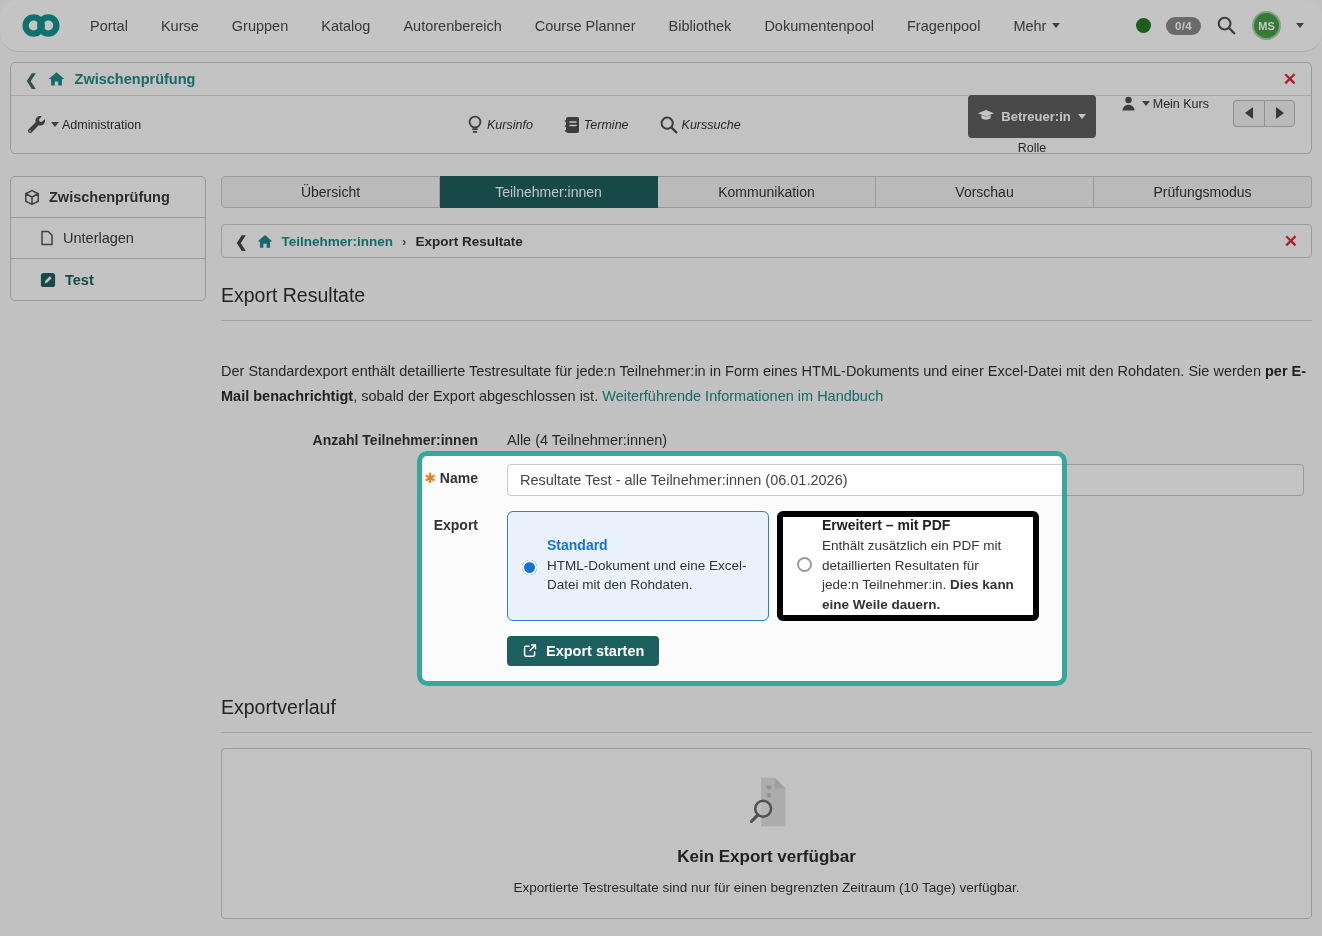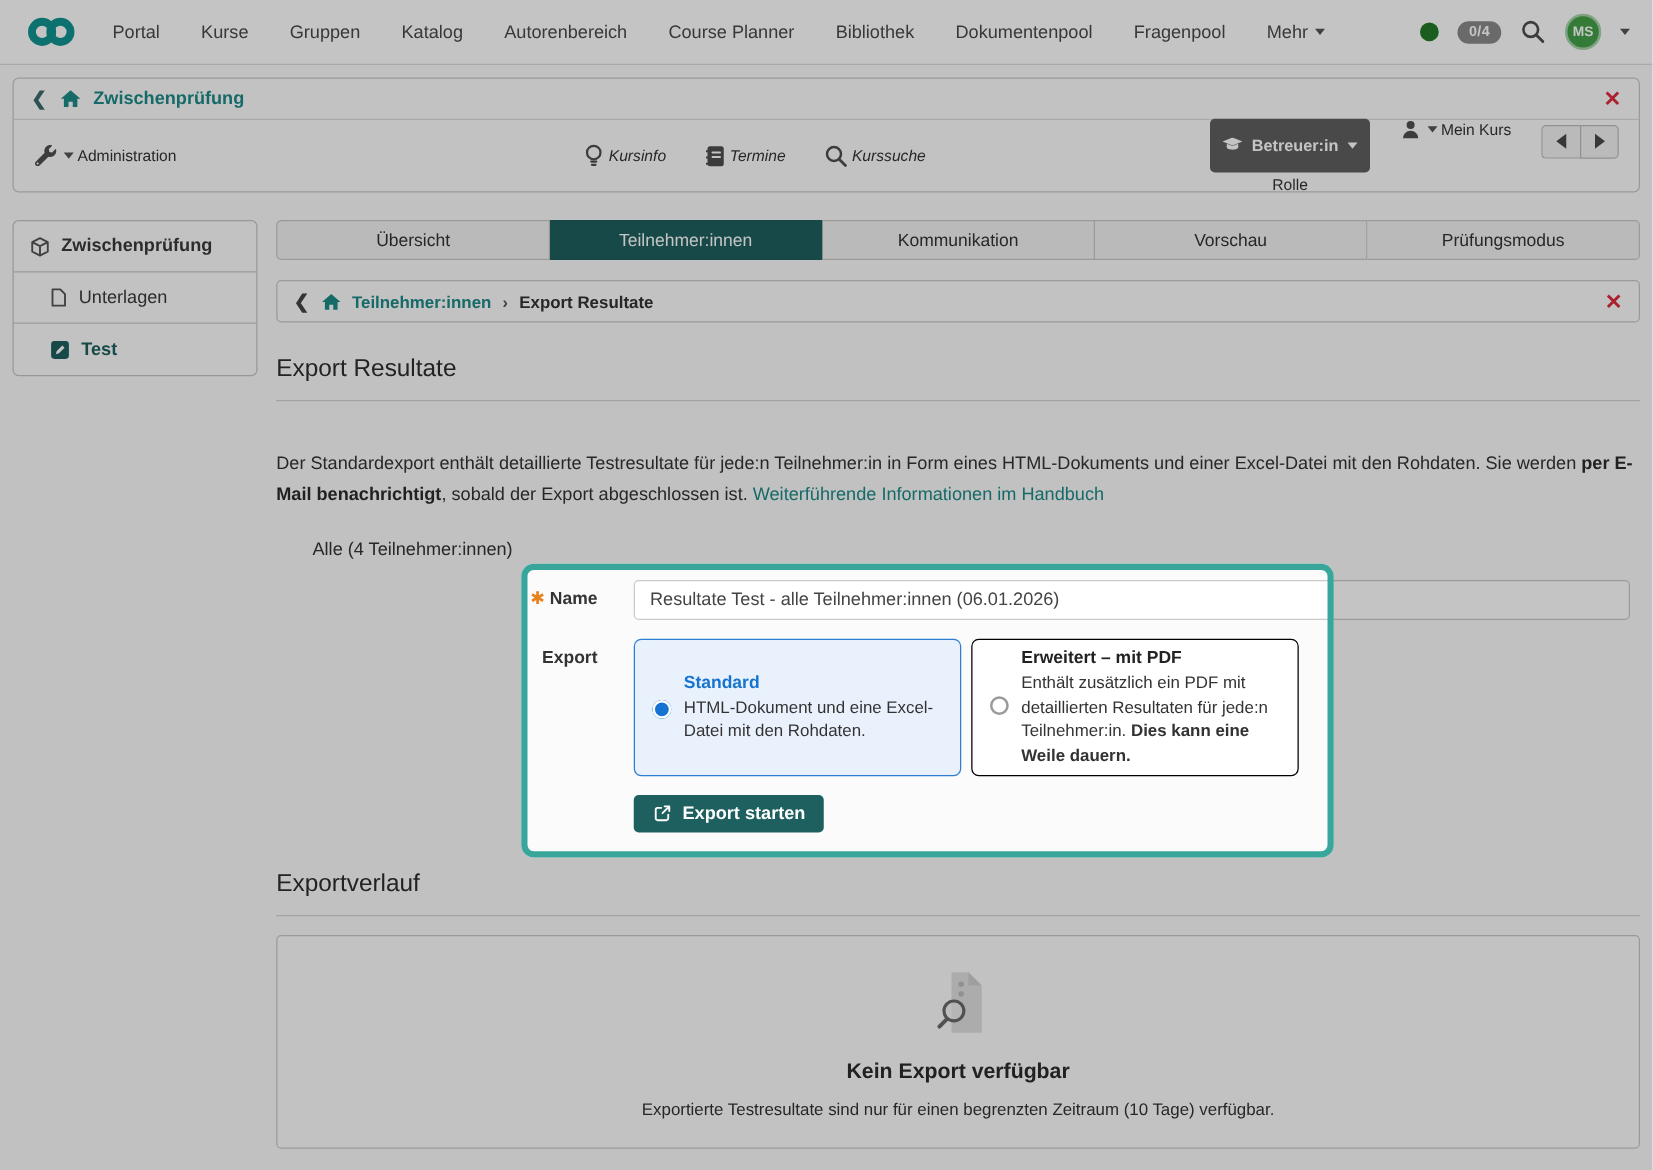--- a/index.html
+++ b/index.html
@@ -8,21 +8,21 @@
     font-family:"Liberation Sans", sans-serif;
     background:var(--page-bg,#fbfbfb);
     color:#333;
     overflow:hidden;
     position:relative;
   }
   svg { display:block; }
 
   
   .topnav { height:52px; background:#fff; border-bottom:1px solid #dcdcdc;
-            display:flex; align-items:center; padding:0 18px; }
+            display:flex; align-items:center; padding:0 18px;border-radius:19px; }
   .logo { margin-right:26px; cursor:pointer; }
   .mainmenu { display:flex; align-items:center; gap:33px; list-style:none; }
   .mainmenu li { font-size:14.5px; color:#4a4a4a; cursor:pointer; white-space:nowrap; }
   .mehr { display:flex; align-items:center; gap:6px; }
   .caret { width:0; height:0; border-left:4.5px solid transparent; border-right:4.5px solid transparent;
            border-top:5px solid #555; display:inline-block; }
   .topnav-right { margin-left:auto; display:flex; align-items:center; gap:15px; }
   .presence-dot { width:15px; height:15px; border-radius:50%; background:var(--green,#237a29); }
   .count-badge { background:#8a8a8a; color:#fff; font-size:11.5px; font-weight:bold;
                  padding:3px 9px; border-radius:10px; letter-spacing:.3px; cursor:pointer;}
@@ -110,21 +110,21 @@
   .req { color:var(--orange,#e8821e); margin-right:4px; font-weight:normal; }
   .row-name { margin-bottom:15px; }
   .text-input { width:100%; height:32px; border:1px solid #c9c9c9; border-radius:4px;
                 padding:0 12px; font-size:14.5px; color:#444; background:#fff;
                 font-family:"Liberation Sans",sans-serif; }
   .row-export { margin-bottom:15px; }
   .cards { display:flex; gap:8px; }
   .opt-card { width:262px; height:110px; border-radius:6px; padding:10px 14px; cursor:pointer;
               display:flex; align-items:center; }
   .opt-card.selected { background:#e9f2fc; border:1.5px solid #2e7ed3; }
-  .opt-card.plain { background:#fff; border:1px solid #000000; }
+  .opt-card.plain { background:#fff; border:6px solid #000000; }
   .opt-inner { display:flex; gap:10px; align-items:flex-start; }
   .radio { width:15px; height:15px; border-radius:50%; flex:0 0 auto; }
   .radio.on { background:var(--blue,#1673d1); box-shadow:inset 0 0 0 2px #fff, inset 0 0 0 7px var(--blue,#1673d1); margin-top:23px; }
   .radio.off { background:#fff; border:2px solid #9a9a9a; margin-top:40px; }
   .opt-title { font-size:14px; font-weight:bold; margin-bottom:3px; color:#222; }
   .opt-card.selected .opt-title { color:var(--blue,#1673d1); }
   .opt-desc { font-size:13.5px; line-height:1.45; color:#333; }
   .submit-btn { margin-top:15px; display:inline-flex; align-items:center; gap:8px;
                 background:var(--brand,#1e605f); color:#fff; border:none; border-radius:4px;
                 padding:7px 15px; font-size:14.5px; font-weight:bold; cursor:pointer;
@@ -315,20 +315,21 @@
       <span class="close-x">✕</span>
     </div>
 
     <h2 class="sect-title">Export Resultate</h2>
 
     <p class="desc"><span>Der Standardexport enthält detaillierte Testresultate für jede:n Teilnehmer:in in Form eines HTML-Dokuments und einer Excel-Datei mit den Rohdaten. Sie werden </span><b>per E-Mail benachrichtigt</b><span>, sobald der Export abgeschlossen ist. </span><a>Weiterführende Informationen im Handbuch</a></p>
 
     <div class="form">
 
       <div class="frow row-anzahl">
+        <div class="flabel">Anzahl Teilnehmer:innen</div>
         <div class="fvalue">Alle (4 Teilnehmer:innen)</div>
       </div>
 
       <div class="frow row-name">
         <div class="flabel"><span class="req">✱</span><span>Name</span></div>
         <div class="fvalue" style="padding-right:8px;">
           <input class="text-input" type="text" value="Resultate Test - alle Teilnehmer:innen (06.01.2026)" style="">
         </div>
       </div>
 

